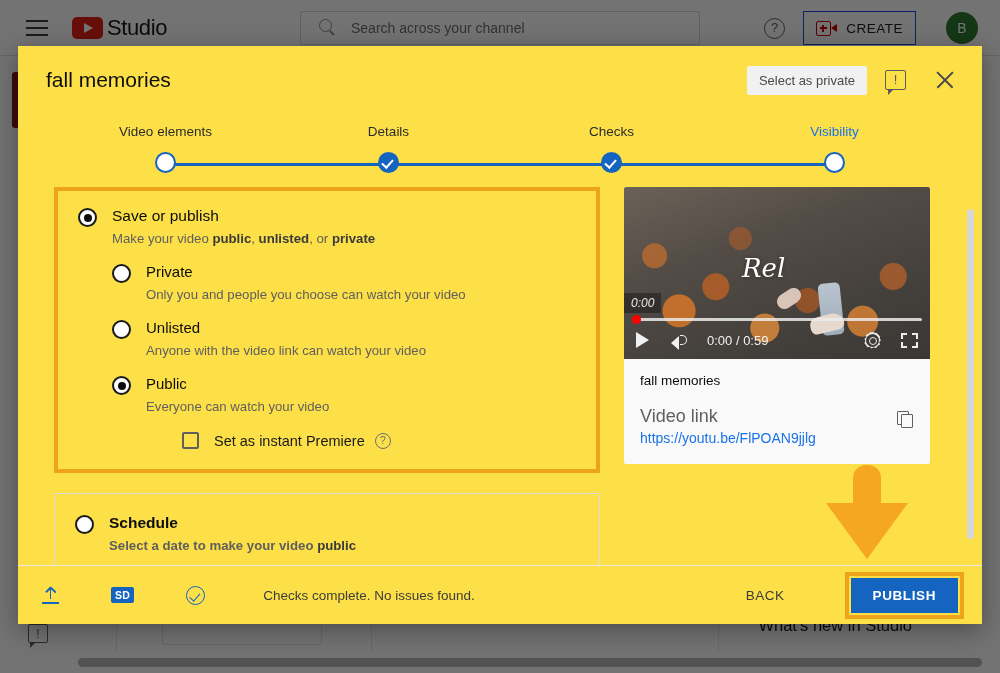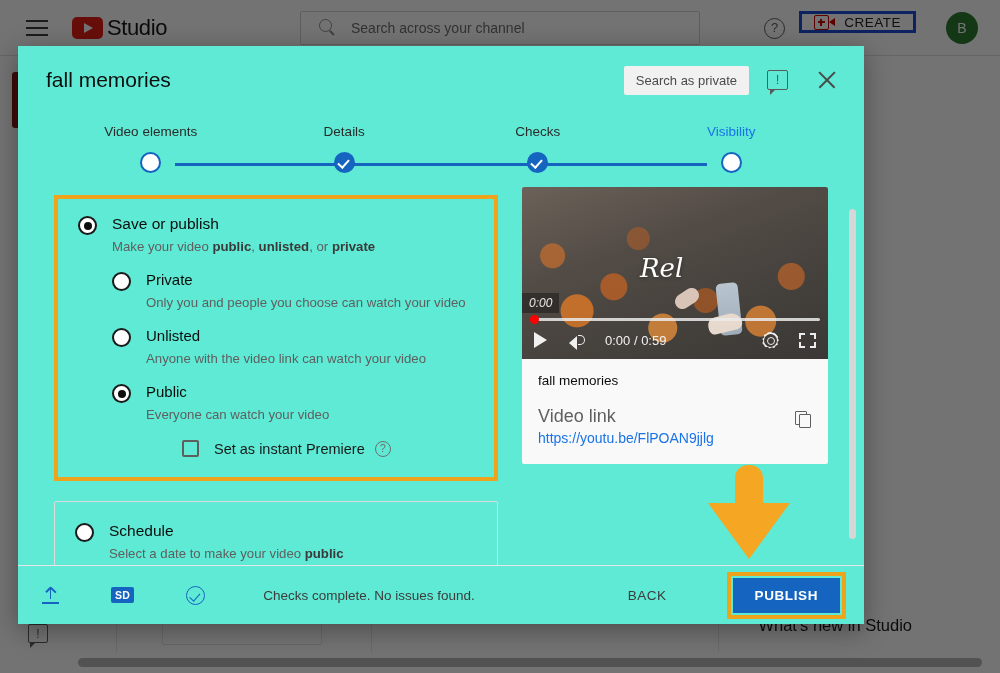--- a/index.html
+++ b/index.html
@@ -53,23 +53,23 @@
     transform: rotate(45deg); left: 10px; top: 13px;
   }
   .search-ph { font-size: 14px; color: #707070; }
 
   .help-ico {
     position: absolute; right: 215px; top: 18px; width: 21px; height: 21px;
     border: 1.5px solid #5f5f5f; border-radius: 50%;
     font-size: 13px; color: #5f5f5f; text-align: center; line-height: 18px; cursor: pointer;
   }
   .create-btn {
-    position: absolute; right: 84px; top: 11px; height: 22px;
+    position: absolute; right: 84px; top: 11px; height: 34px;
     display: flex; align-items: center; padding: 0 12px;
-    border: 3px solid #1d4ed8; cursor: pointer;
+    border: 1px solid #1d4ed8; cursor: pointer;
   }
   .cam-ico { width: 21px; height: 15px; position: relative; margin-right: 9px; }
   .cam-ico .body { position: absolute; left: 0; top: 0; width: 15px; height: 15px; border: 1.8px solid #cc0000; border-radius: 2px; }
   .cam-ico .plusv { position: absolute; left: 6.2px; top: 4px; width: 1.8px; height: 7px; background: #cc0000; }
   .cam-ico .plush { position: absolute; left: 3.6px; top: 6.6px; width: 7px; height: 1.8px; background: #cc0000; }
   .cam-ico .lens { position: absolute; right: 0; top: 3.5px; width: 0; height: 0; border-right: 6px solid #cc0000; border-top: 4px solid transparent; border-bottom: 4px solid transparent; }
   .create-label { font-size: 13.5px; letter-spacing: .5px; color: #222; }
   .avatar-top {
     position: absolute; right: 22px; top: 12px; width: 32px; height: 32px; border-radius: 50%;
     background: #2e7d32; color: #fff; font-size: 14px; display: flex; align-items: center; justify-content: center;
@@ -99,22 +99,22 @@
   }
   .bg-hscroll {
     position: absolute; left: 78px; bottom: 6px; right: 18px; height: 9px;
     background: #b6b6b6; border-radius: 5px;
   }
 
   .scrim { position: absolute; inset: 0; background: rgba(0,0,0,.55); }
 
   
   .dialog {
-    position: absolute; left: 18px; top: 46px; width: 846px; height: 578px;
-    background: #5eead4; box-shadow: 0 6px 24px rgba(0,0,0,.35);
+    position: absolute; left: 18px; top: 46px; width: 964px; height: 578px;
+    background: #fde047; box-shadow: 0 6px 24px rgba(0,0,0,.35);
     display: flex; flex-direction: column; overflow: hidden;
   }
   .dlg-header {
     height: 68px; display: flex; align-items: center; padding: 0 24px 0 28px; flex: none;
   }
   .dlg-title { font-size: 21px; color: #0d0d0d; flex: 1; }
   .saved-chip {
     background: #f1f1f1; color: #4a4a4a; font-size: 13px;
     padding: 7px 12px; border-radius: 2px; margin-right: 18px;
   }
@@ -146,21 +146,21 @@
   .dot { position: absolute; top: 38px; width: 21px; height: 21px; border-radius: 50%; background: #fff; }
   .dot.done { background: #1565c0; }
   .dot.open { border: 2.6px solid #1565c0; }
   .dot.done::after {
     content:""; position: absolute; left: 6px; top: 4.5px; width: 5px; height: 9px;
     border: solid #fff; border-width: 0 2px 2px 0; transform: rotate(42deg);
   }
 
   
   .dlg-body { flex: 1; display: flex; position: relative; overflow: hidden; padding: 0 36px; }
-  .left-col { width: 546px; position: relative; margin-top: 8px; }
+  .left-col { width: 546px; position: relative; }
   .right-col { flex: 1; padding-left: 24px; position: relative; }
 
   .save-card {
     border: 4px solid #eda31b; padding: 16px 20px 20px 20px; position: relative;
   }
   .opt-row { display: flex; align-items: flex-start; }
   .radio {
     width: 19px; height: 19px; border-radius: 50%; border: 2px solid #1a1a1a;
     flex: none; position: relative; margin-top: 1px; cursor: pointer; background: #fff;
   }
@@ -182,21 +182,21 @@
     width: 17px; height: 17px; border: 2px solid #5e5e5e; border-radius: 2px;
     flex: none; cursor: pointer;
   }
   .premiere-label { font-size: 14.5px; color: #1a1a1a; margin-left: 15px; }
   .qmark {
     width: 16px; height: 16px; border: 1.3px solid #707070; border-radius: 50%;
     font-size: 11px; color: #707070; text-align: center; line-height: 13.5px; margin-left: 10px; cursor: pointer;
   }
 
   .schedule-card {
-    margin-top: 20px; border: 1px solid #dcdcdc; border-radius: 2px; padding: 20px;
+    margin-top: 20px; border: 1px solid #dcdcdc; border-radius: 2px; padding: 20px; font-weight: bold;
   }
   .schedule-card .opt-main-label { font-size: 15.5px; }
 
   
   .preview {
     background: #f9f9f9; width: 306px; border-radius: 2px; overflow: hidden;
   }
   .thumb {
     height: 172px; position: relative; overflow: hidden;
     background:
@@ -366,21 +366,21 @@
     <div class="bg-whatsnew">What's new in Studio</div>
     <div class="bg-hscroll"></div>
   </div>
 
   <div class="scrim"></div>
 
   <div class="dialog">
 
     <div class="dlg-header">
       <div class="dlg-title">fall memories</div>
-      <div class="saved-chip">Search as private</div>
+      <div class="saved-chip">Select as private</div>
       <div class="hdr-feedback">!</div>
       <div class="close-x">
           <i></i>
           <i></i>
         </div>
     </div>
 
     <div class="stepper">
       <div class="step-line"></div>
       <div class="step-labels">

